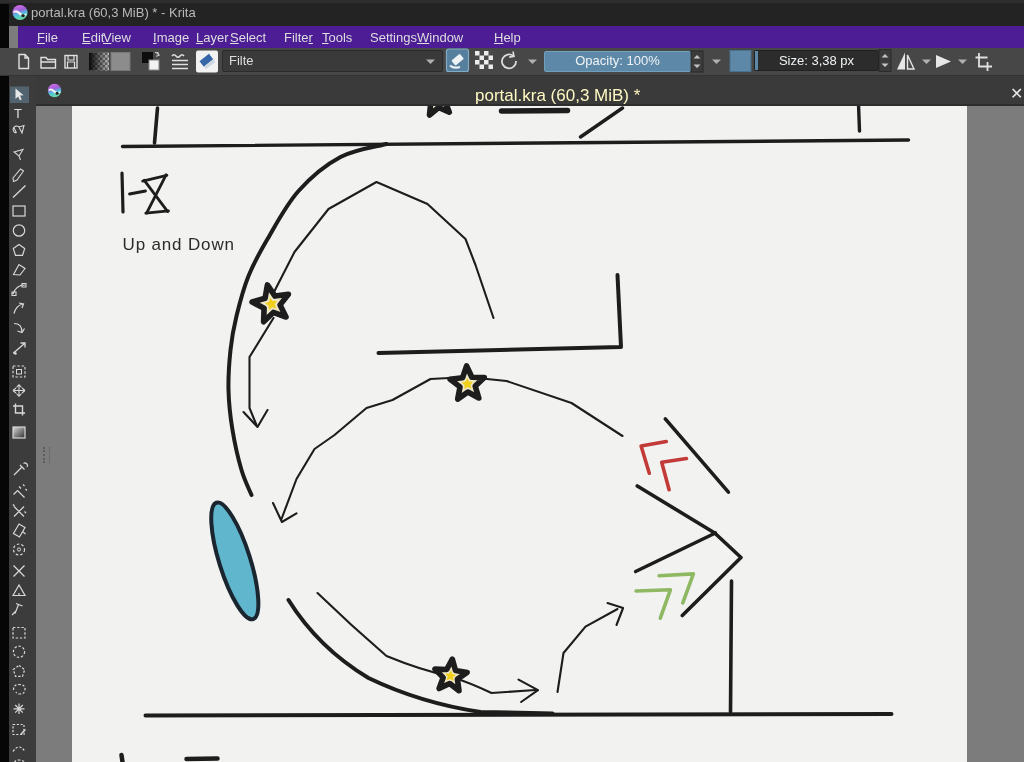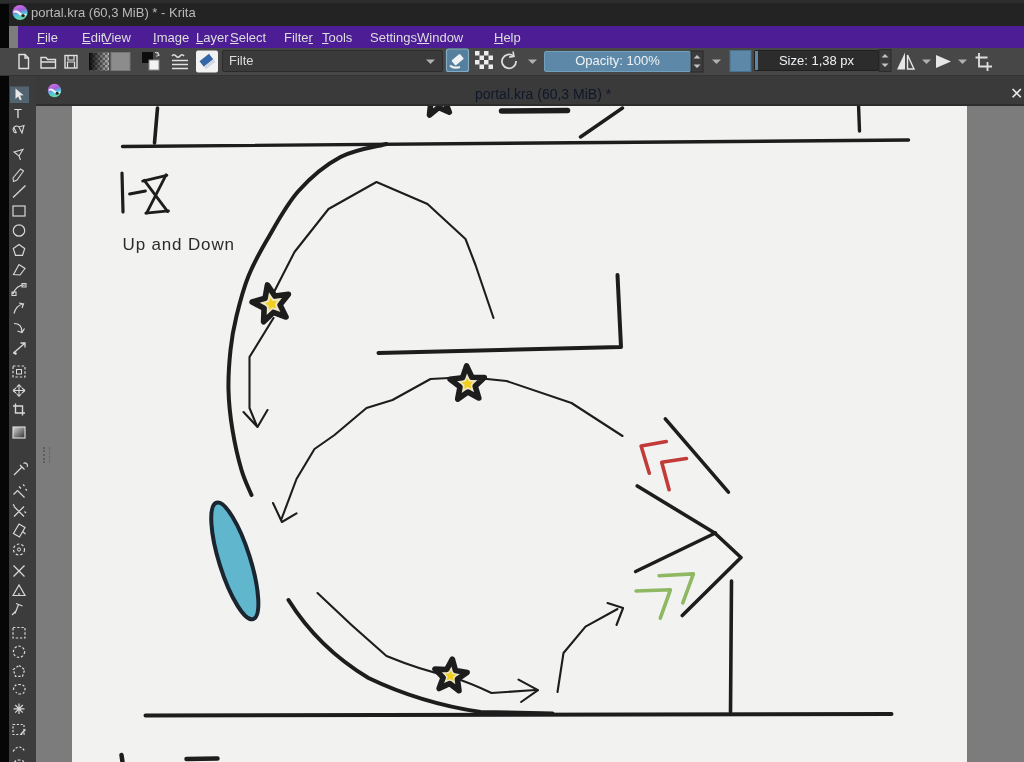--- a/index.html
+++ b/index.html
@@ -4,21 +4,21 @@
   html,body{margin:0;padding:0;width:1024px;height:762px;overflow:hidden;background:#7c7c7c;
     font-family:"Liberation Sans",sans-serif;}
   .abs{position:absolute;}
   #page{position:relative;width:1024px;height:642px;}
   #titlebar{left:0;top:0;width:1024px;height:26px;background:#232323;border-top:3px solid #2d2d2d;box-sizing:border-box;}
   #titletext{left:31px;top:5px;font-size:13px;color:#b9b9b9;}
   #menubar{left:0;top:26px;width:1024px;height:22px;background:#4c1d95;margin-left:18px;}
   .menu{position:absolute;top:4px;font-size:13px;color:#dedede;}
   #toolbar{left:0;top:48px;width:1024px;height:28px;background:#474747;border-bottom:1px solid #333;box-sizing:border-box;}
   #tabbar{left:35px;top:76px;width:989px;height:30px;background:#3a3a3a;border-bottom:2px solid #2d2d2d;box-sizing:border-box;}
-  #tabtitle{left:475px;top:86px;font-size:14px;color:#0f172a;}
+  #tabtitle{left:475px;top:86px;font-size:17px;color:#fef9c3;}
   #closex{left:1010px;top:84px;font-size:16px;color:#e6e6e6;}
   #leftpanel{left:9px;top:76px;width:26.5px;height:686px;background:#3c3c3c;}
   #blackstrip{left:0;top:4px;width:9px;height:758px;background:#060606;}
   #canvasarea{left:35.5px;top:106px;width:988.5px;height:656px;background:#7c7c7c;}
   .slidertext{position:absolute;font-size:13px;color:#f0f3f5;text-align:center;}
 </style></head>
 <body>
 <div id="page">
   <div class="abs" id="titlebar"></div>
   <div class="abs" id="blackstrip"></div>
@@ -51,21 +51,21 @@
     <div class="menu" style="left:476px"><u>H</u>elp</div>
   </div>
 
   <div class="abs" id="toolbar"></div>
   <div class="abs" style="left:222px;top:50px;width:221px;height:22px;background:#3a3a3a;border:1px solid #2b2b2b;border-radius:2px;box-sizing:border-box;"></div>
   <div class="abs" style="left:229px;top:53px;font-size:13px;color:#dcdcdc;">Filte</div>
   <div class="abs" style="left:544px;top:51px;width:147px;height:21px;background:#5d88a8;border:1px solid #71a0bd;border-radius:2px;box-sizing:border-box;"></div>
   <div class="slidertext" style="left:544px;top:53px;width:147px;">Opacity: 100%</div>
   <div class="abs" style="left:754px;top:50px;width:125px;height:21px;background:#2c2c2c;border:1px solid #202020;border-radius:2px;box-sizing:border-box;"></div>
   <div class="abs" style="left:755px;top:51px;width:2.5px;height:19px;background:#5d88a8;"></div>
-  <div class="slidertext" style="left:754px;top:53px;width:125px;">Size: 1,38 px</div>
+  <div class="slidertext" style="left:754px;top:53px;width:125px;">Size: 3,38 px</div>
   <svg class="abs" style="left:0;top:48px" width="1024" height="28" viewBox="0 48 1024 28" id="toolbarsvg">
     <g fill="none" stroke="#e0e0e0" stroke-width="1.4">
       <path d="M19,54.5 h6 l3.5,3.5 v10.5 h-9.5 z M25,54.5 v3.5 h3.5"></path>
       <path d="M41,57.5 h5 l1.5,2 h8 v8.5 h-14.5 z M41,62 h14.5"></path>
       <rect x="65" y="55.5" width="12" height="12.5"></rect>
       <path d="M68,55.5 v4.5 h6 v-4.5 M67.5,68 v-6 h7 v6" stroke-width="1.2"></path>
     </g>
 
     <rect x="89" y="52.5" width="20" height="18" fill="url(#chk)"></rect>
     <rect x="89" y="52.5" width="20" height="18" fill="url(#gradsw)"></rect>

